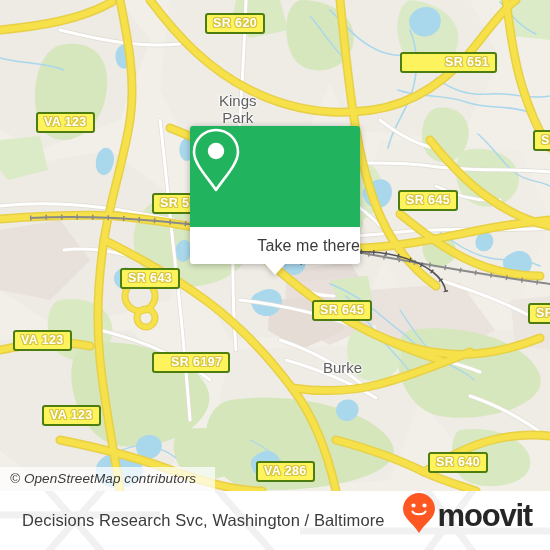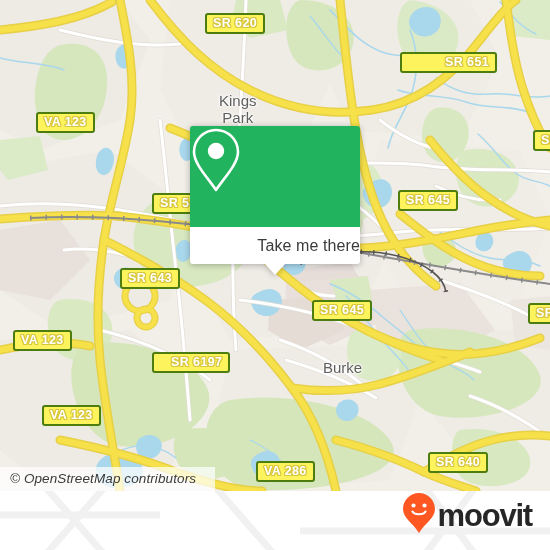--- a/index.html
+++ b/index.html
@@ -338,20 +338,21 @@
         <path d="M40,-10 L110,70"></path>
         <path d="M110,-10 L40,70"></path>
         <path d="M210,-10 L280,70"></path>
         <path d="M420,-10 L480,70"></path>
         <path d="M480,-10 L420,70"></path>
         <path d="M-10,24 L160,24"></path>
         <path d="M300,40 L550,40"></path>
       </g>
     </svg>
 
+    <div class="footer-title">Decisions Research Svc, Washington / Baltimore</div>
 
     <div class="brand">
       <span>
         <svg width="34" height="42" viewBox="0 0 34 42">
           <path d="M17,1 C8.2,1 1,8.2 1,17 C1,26 11,31 17,41 C23,31 33,26 33,17 C33,8.2 25.8,1 17,1 Z" fill="#ff5722"></path>
           <circle cx="11.5" cy="13.5" r="2.1" fill="#ffffff"></circle>
           <circle cx="22.5" cy="13.5" r="2.1" fill="#ffffff"></circle>
           <path d="M10.5,19.5 C12.5,23.2 21.5,23.2 23.5,19.5" fill="none" stroke="#ffffff" stroke-width="2.1" stroke-linecap="round"></path>
         </svg>
       </span>

